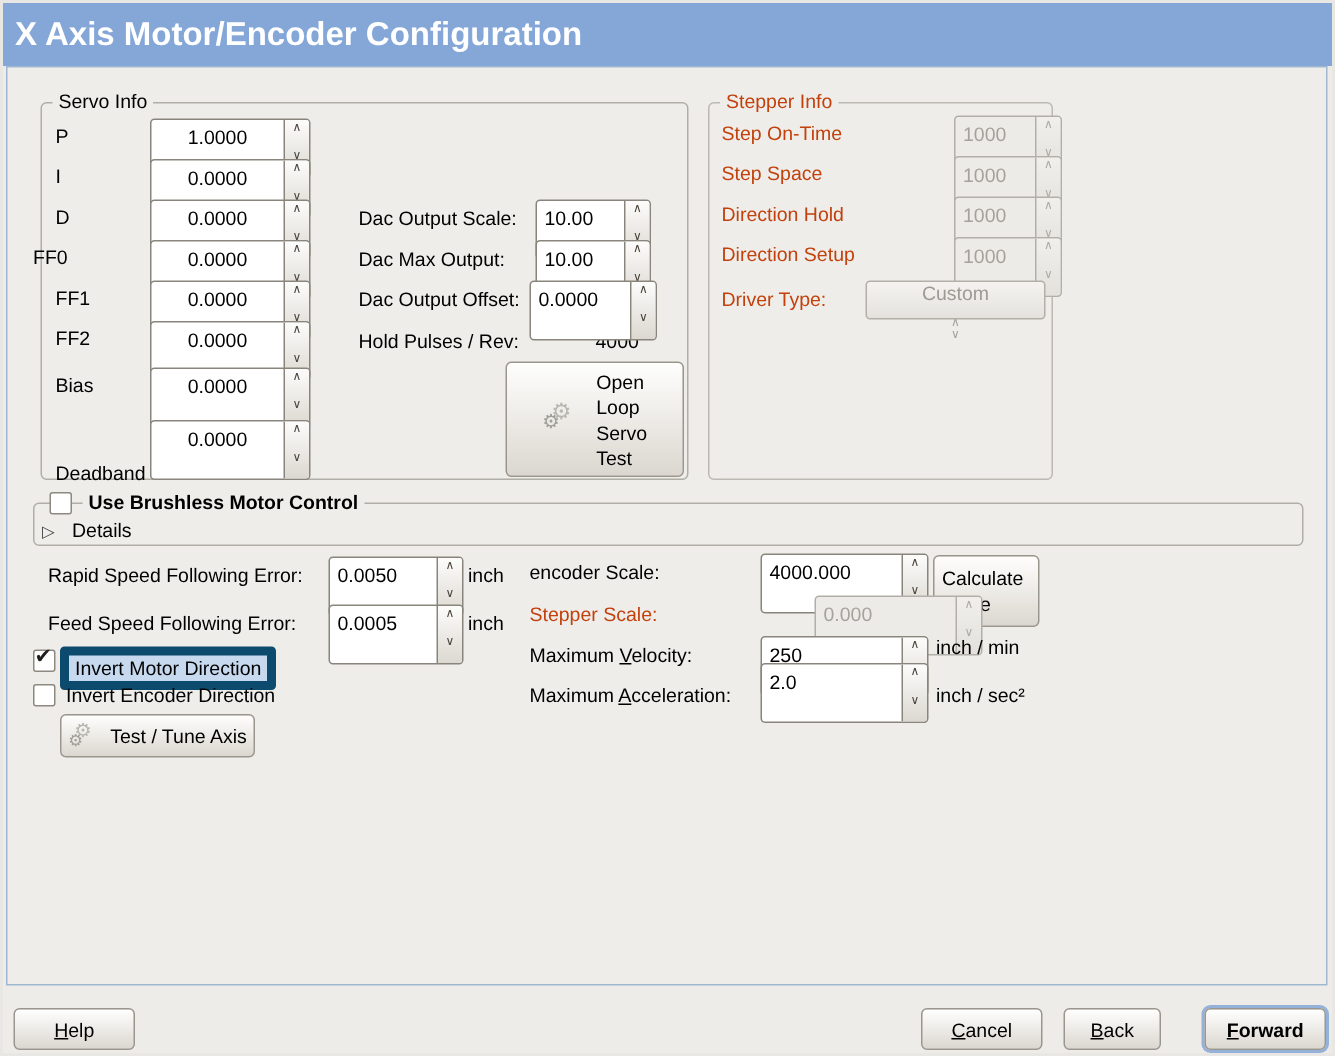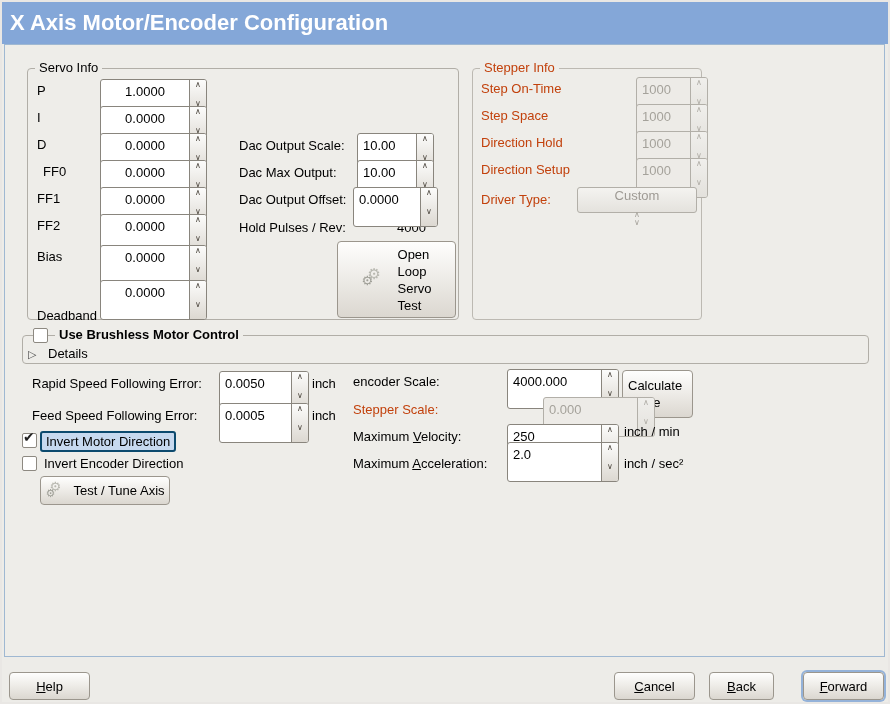--- a/index.html
+++ b/index.html
@@ -22,26 +22,26 @@
   .spin.center .entry { text-align:center; }
   .spin .btns { width:17px; border-left:1px solid #89857d; background:linear-gradient(#fcfcfb,#dcd8d1); display:flex; flex-direction:column; }
   .spin .btns i { flex:1; font-style:normal; font-size:8px; line-height:10px; text-align:center; color:#4a443c; }
   .spin.disabled { border-color:#b2afa8; background:#edebe7;margin-left:36px; }
   .spin.disabled .entry { color:#a5a29b; }
   .spin.disabled .btns { background:linear-gradient(#f0efec,#e3e1dc); border-left-color:#b2afa8; }
   .spin.disabled .btns i { color:#aeaba4; }
 
   .btn { position:absolute; background:linear-gradient(#fefefd,#efede9 45%,#dbd7d0); border:1px solid #9b968d;
          border-radius:4px; display:flex; align-items:center; justify-content:center; color:#000; }
-  .btn.focus { box-shadow:0 0 0 2px #94b2d9; }
+  .btn.focus { box-shadow:0 0 0 2px #94b2d9;font-weight:bold; }
 
   .checkbox { position:absolute; width:15px; height:15px; background:#fff; border:1px solid #8d8981; border-radius:2px; }
   .checkbox .mark { position:absolute; top:-5px; left:0; font-size:14px; color:#1f1f1f; }
 
-  .hl { position:absolute; background:#c7d9ef; border:2px solid #0c4a6e; border-radius:3px; padding:1px 4px; white-space:nowrap; }
+  .hl { position:absolute; background:#c7d9ef; border:6px solid #0c4a6e; border-radius:3px; padding:1px 4px; white-space:nowrap; }
 
   .combo { position:absolute; display:flex; align-items:center; border:1px solid #b2afa8; border-radius:3px;
            background:linear-gradient(#f4f3f0,#e4e2dd);flex-direction:column; }
   .combo .val { flex:1; padding:0 9px; color:#9e9a94; }
   .combo .sep { width:1px; align-self:stretch; margin:4px 0; background:#c4c1ba; }
   .combo .arrows { width:18px; display:flex; flex-direction:column; align-items:center; color:#a5a29b; font-size:8px; line-height:8px; }
 
   .gears { position:relative; }
   .gears .g1 { position:absolute; font-size:15px; color:#b8b8b0; top:-2px; left:6px; }
   .gears .g2 { position:absolute; font-size:13px; color:#9f9f97; top:6px; left:0; }
@@ -58,21 +58,21 @@
 
   <div class="titlebar">X Axis Motor/Encoder Configuration</div>
   <div class="content-panel"></div>
 
   <div class="frame" style="left:25px; top:66px; width:432px; height:252px;">
     <span class="legend">Servo Info</span>
   </div>
   <span class="lbl" style="left:35px; top:81px;">P</span>
   <span class="lbl" style="left:35px; top:108px;">I</span>
   <span class="lbl" style="left:35px; top:135px;">D</span>
-  <span class="lbl" style="left:41px; top:162px;">FF0</span>
+  <span class="lbl" style="left:20px; top:162px;">FF0</span>
   <span class="lbl" style="left:35px; top:189px;">FF1</span>
   <span class="lbl" style="left:35px; top:216px;">FF2</span>
   <span class="lbl" style="left:35px; top:247px;">Bias</span>
   <span class="lbl" style="left:35px; top:282px;margin-top:24px;">Deadband</span>
 
   <div class="spin center" style="left:98px; top:77px;  width:107px;">
     <span class="entry">1.0000</span>
     <span class="btns">
         <i>∧</i>
         <i>∨</i>

